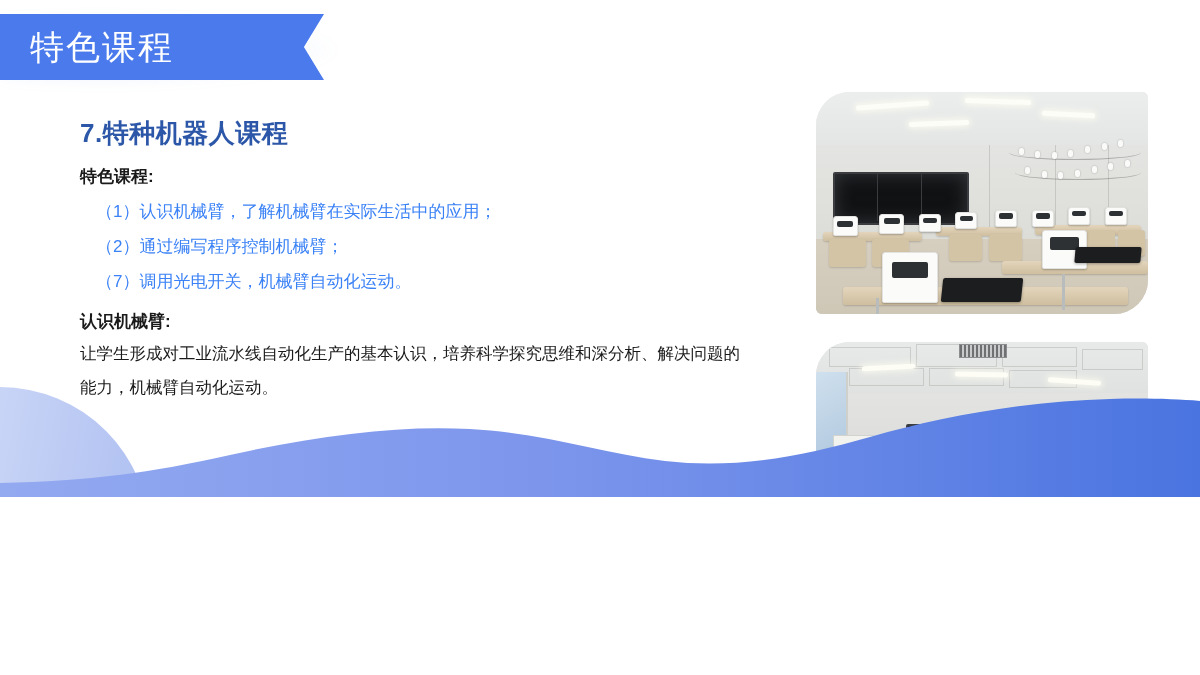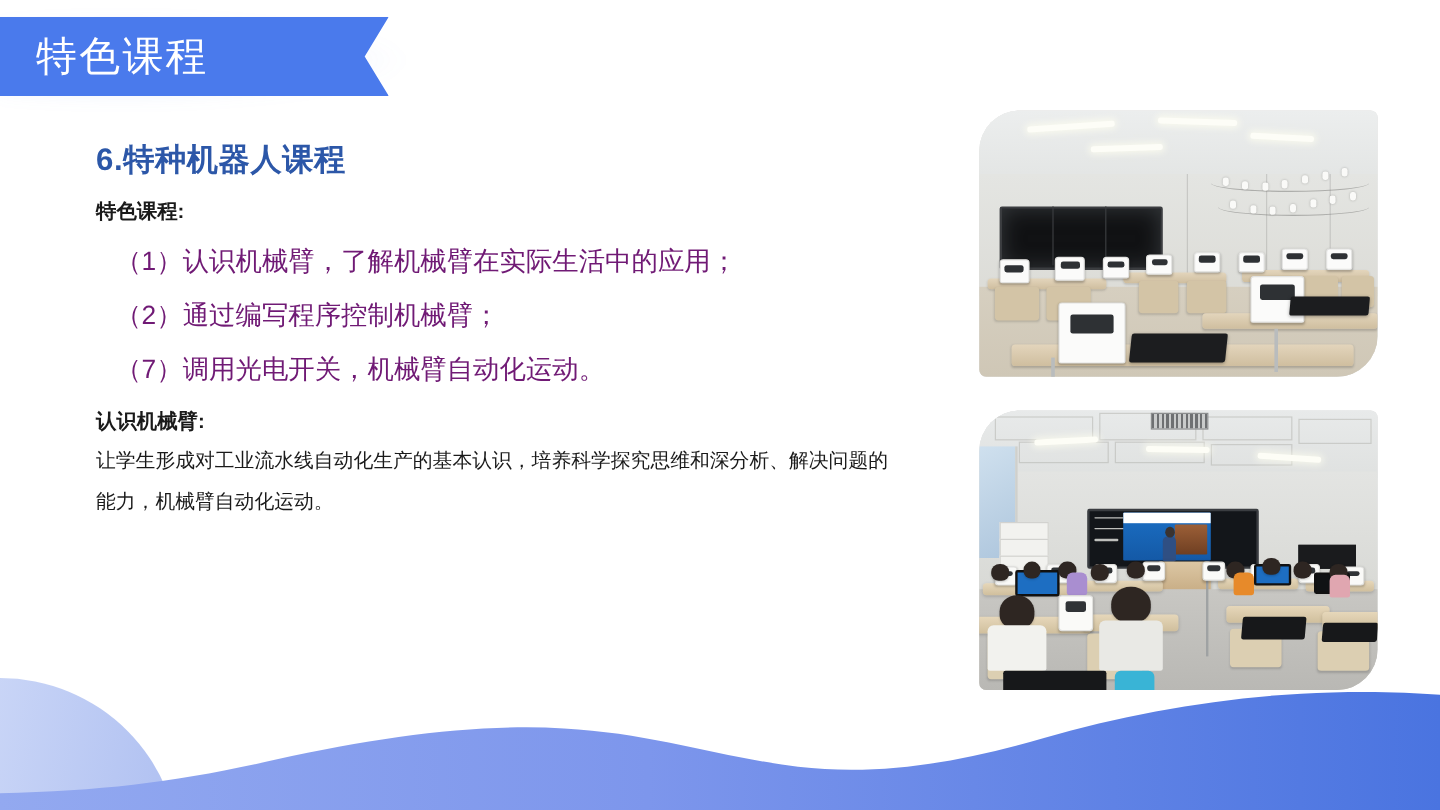--- a/index.html
+++ b/index.html
@@ -11,21 +11,21 @@
     height: 675px;
     background: #ffffff;
     font-family: "Liberation Sans", "DejaVu Sans", sans-serif;
     overflow: hidden;
     position: relative;
   }
   .slide {
     position: absolute;
     inset: 0;
     width: 1200px;
-    height: 675px;
+    height: 497px;
     background: #ffffff;
     overflow: hidden;
   }
 
   
   .banner {
     position: absolute;
     left: 0;
     top: 14px;
     width: 324px;
@@ -77,22 +77,22 @@
     font-weight: bold;
     margin: 0 0 6px 0;
     line-height: 1.4;
   }
   .bullet-list {
     list-style: none;
     margin: 0 0 10px 0;
     padding: 0;
   }
   .bullet-item {
-    color: #701a75;
-    font-size: 22px;
+    color: #3b82f6;
+    font-size: 17px;
     line-height: 2.05;
     padding-left: 16px;
     white-space: nowrap;
   }
   .ability-label {
     color: #1a1a1a;
     font-size: 17px;
     font-weight: bold;
     margin: 6px 0 4px 0;
     line-height: 1.4;
@@ -304,21 +304,21 @@
 <body>
 
 <div class="slide">
 
   <div class="banner-shadow"></div>
   <div class="banner">
     <span class="banner-title">特色课程</span>
   </div>
 
   <div class="content">
-    <h1 class="course-heading">6.特种机器人课程</h1>
+    <h1 class="course-heading">7.特种机器人课程</h1>
 
     <div class="section-label">特色课程:</div>
 
     <ul class="bullet-list">
       <li class="bullet-item">（1）认识机械臂，了解机械臂在实际生活中的应用；</li>
       <li class="bullet-item">（2）通过编写程序控制机械臂；</li>
       <li class="bullet-item">（7）调用光电开关，机械臂自动化运动。</li>
     </ul>
 
     <div class="ability-label">认识机械臂:</div>

